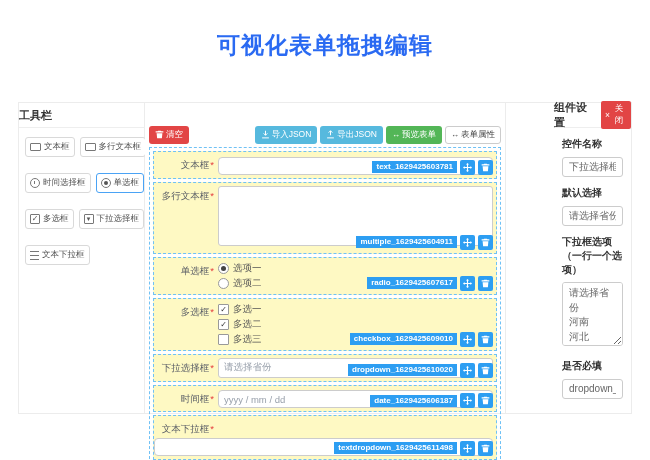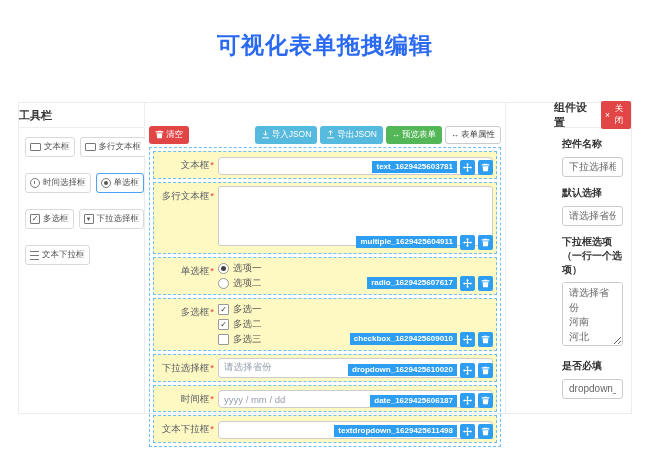--- a/index.html
+++ b/index.html
@@ -33,21 +33,21 @@
   .hgroup{display:flex;gap:3px;}
   .hbtn{display:flex;align-items:center;gap:2px;border:1px solid transparent;border-radius:3px;color:#fff;
     font-size:8.5px;padding:2px 5px;cursor:pointer;white-space:nowrap;font-family:inherit;background:#999;}
   .b-red{background:#e24545;}
   .b-info{background:#56b9de;}
   .b-green{background:#53b657;}
   .b-plain{background:#fff;border-color:#ccc;color:#444;}
   .arrow-ic{font-size:8px;line-height:8px;}
   .form-area{margin:0 4px;border:1px dashed #6fc1f5;padding:3px;}
   .frow{position:relative;border:1px dashed #6fc1f5;background:#fef9c3;margin-bottom:3px;display:flex;padding:3px 3px 3px 0;box-sizing:border-box;}
-  .frow:last-child{margin-bottom:0;}
+  .frow:last-child{margin-bottom:0;flex-direction:column;}
   .flabel{flex:none;width:64px;text-align:right;font-size:9.5px;color:#5a5e66;padding:4px 4px 0 0;box-sizing:border-box;white-space:nowrap;}
   .req{color:#e43c3c;margin-left:1px;}
   .fctl{flex:1;min-width:0;}
   .fin{width:100%;height:18px;border:1px solid #ccc;border-radius:4px;box-sizing:border-box;font-size:9.5px;
     padding:0 5px;color:#444;background:#fff;font-family:inherit;}
   .fin.ghost{color:#98a0ab;}
   .fta{width:100%;height:60px;border:1px solid #ccc;border-radius:3px;box-sizing:border-box;font-size:9.5px;
     padding:3px 5px;color:#444;background:#fff;resize:none;font-family:inherit;}
   .fsel{height:18px;border:1px solid #ccc;border-radius:3px;background:#fff;display:flex;align-items:center;
     justify-content:space-between;padding:0 5px;font-size:9.5px;color:#98a0ab;cursor:pointer;}

